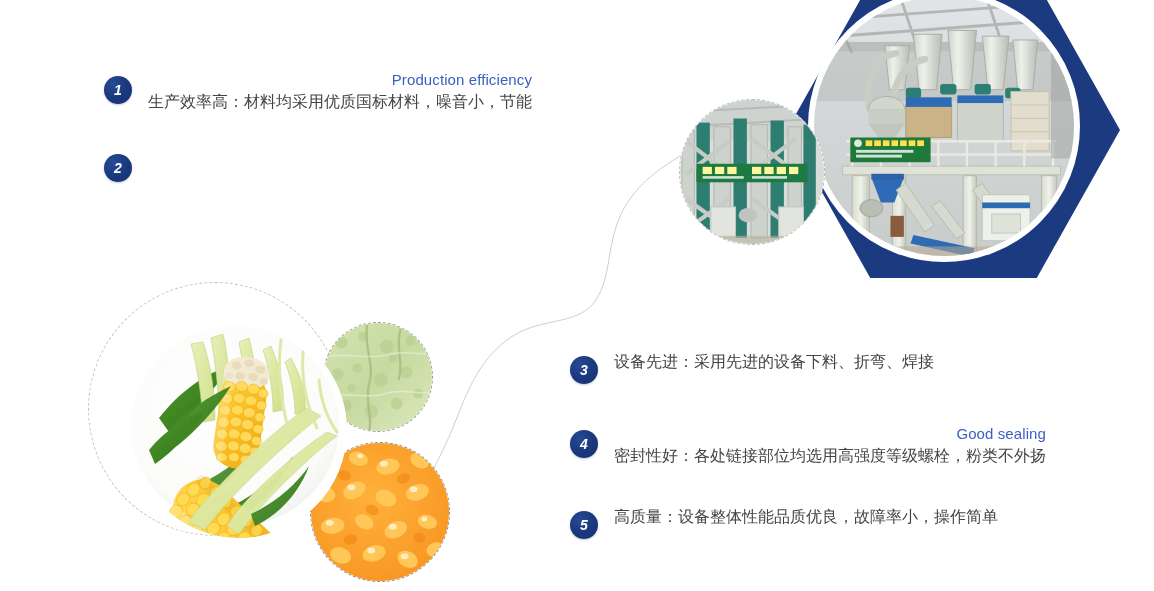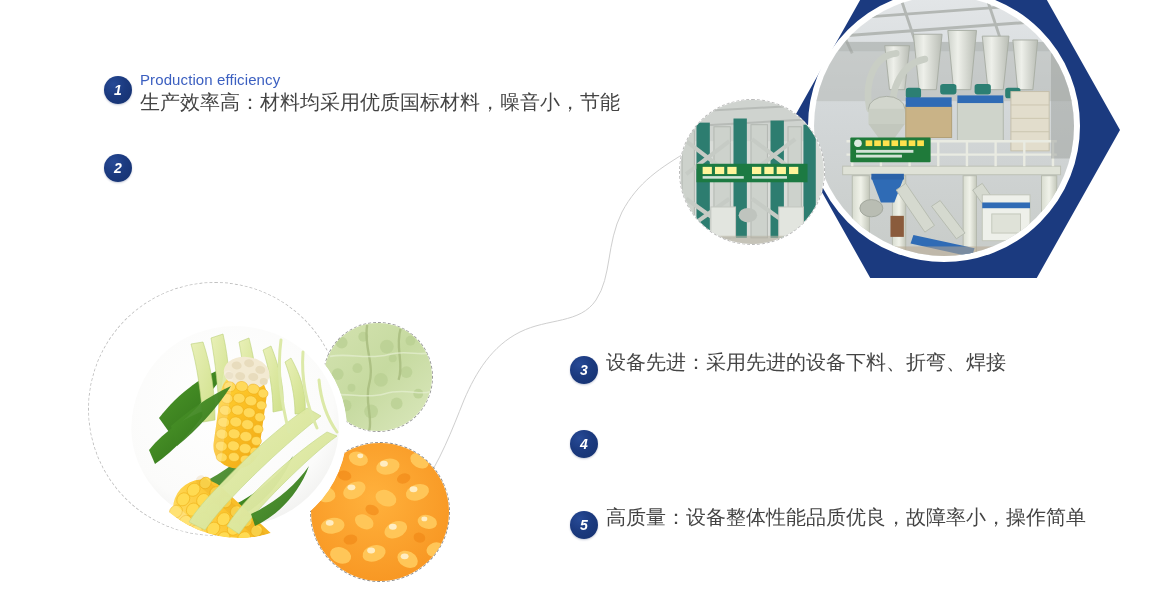--- a/index.html
+++ b/index.html
@@ -18,31 +18,31 @@
     width:28px;height:28px;border-radius:50%;
     background:radial-gradient(circle at 34% 30%, #274a96 0%, #1b3a7f 45%, #14306e 100%);
     color:#ffffff;
     font-size:14px;font-style:italic;font-weight:700;
     display:flex;align-items:center;justify-content:center;
     flex:0 0 28px;
     box-shadow:0 1px 2px rgba(20,40,100,.25);
     line-height:1;
     margin-top:6px;
   }
-  .ftext{margin-left:8px;}
+  .ftext{margin-left:16px;text-align:right;}
   .ftitle{
     color:#3b5fc0;
     font-size:15px;
     line-height:20px;
     letter-spacing:.1px;
     white-space:nowrap;
   }
   .fdesc{
     color:#444444;
-    font-size:20px;
+    font-size:16px;
     line-height:22px;
     white-space:nowrap;
     margin-top:1px;
   }
 
   
   #feat-1{left:104px;top:70px;}
   #feat-2{left:104px;top:148px;}
   #feat-3{left:570px;top:350px;}
   #feat-4{left:570px;top:424px;}
@@ -586,20 +586,24 @@
 
   <div class="feature" id="feat-3">
     <div class="badge">3</div>
     <div class="ftext">
       <div class="fdesc">设备先进：采用先进的设备下料、折弯、焊接</div>
     </div>
   </div>
 
   <div class="feature" id="feat-4">
     <div class="badge">4</div>
+    <div class="ftext">
+      <div class="ftitle">Good sealing</div>
+      <div class="fdesc">密封性好：各处链接部位均选用高强度等级螺栓，粉类不外扬</div>
+    </div>
   </div>
 
   <div class="feature" id="feat-5">
     <div class="badge">5</div>
     <div class="ftext">
       <div class="fdesc">高质量：设备整体性能品质优良，故障率小，操作简单</div>
     </div>
   </div>
 
 </div>

